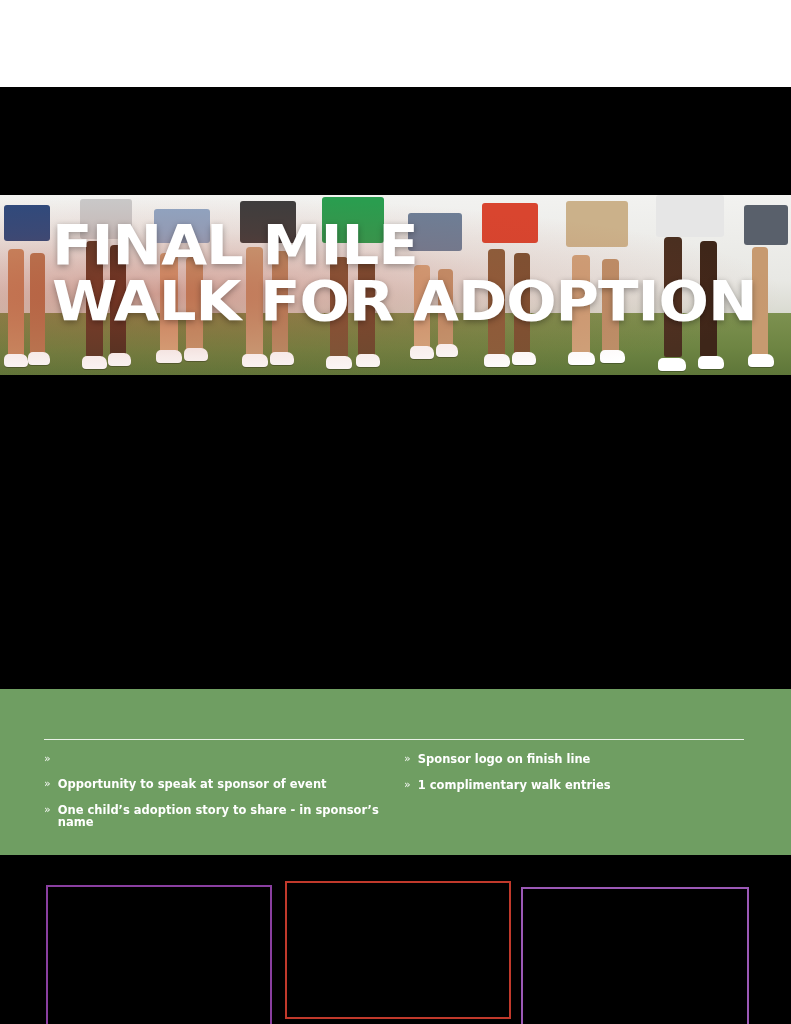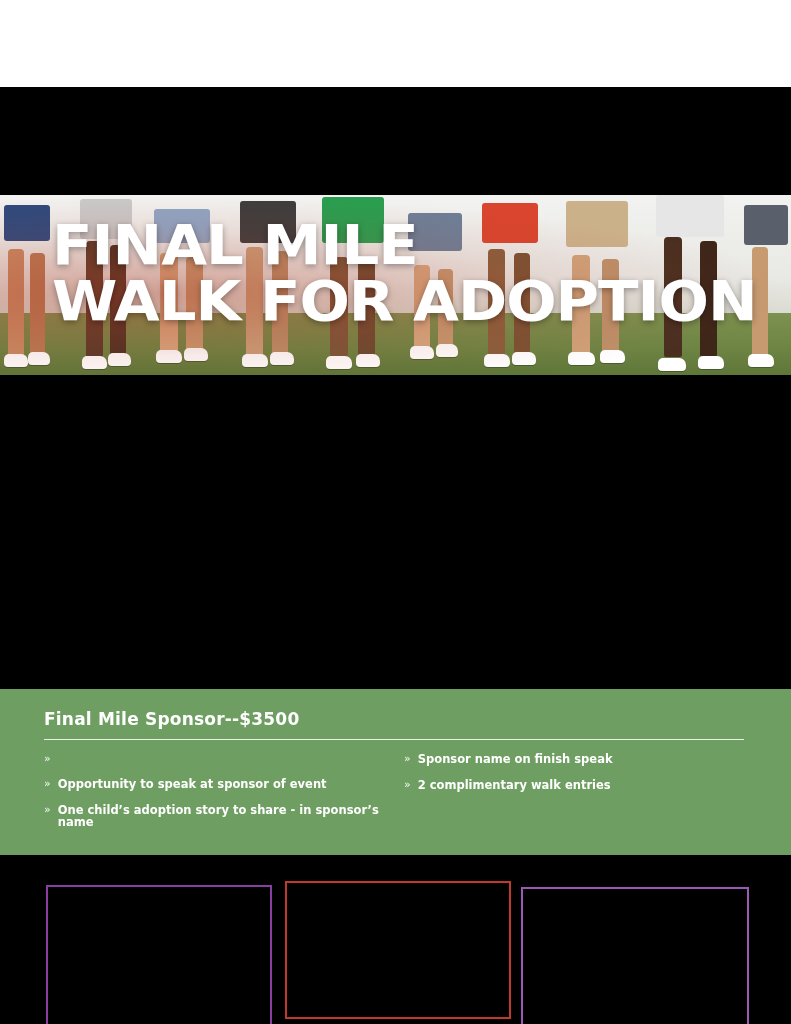--- a/index.html
+++ b/index.html
@@ -276,45 +276,44 @@
   </div>
 
   <div class="headline">
     <span class="l1">FINAL MILE</span>
     <span class="l2">WALK FOR ADOPTION</span>
   </div>
 
   <div class="black-body"></div>
 
   <div class="sponsor-panel">
-    <div class="sponsor-title">Final Mile Sponsor--$3500</div>
     <div class="sponsor-rule"></div>
 
     <div class="benefits">
       <div class="benefit-col col-left">
         <div class="benefit">
           <span class="bullet">»</span>
         </div>
         <div class="benefit">
           <span class="bullet">»</span>
           <span>Opportunity to speak at sponsor of event</span>
         </div>
         <div class="benefit">
           <span class="bullet">»</span>
           <span>One child’s adoption story to share - in sponsor’s name</span>
         </div>
       </div>
       <div class="benefit-col col-right">
         <div class="benefit">
           <span class="bullet">»</span>
-          <span>Sponsor name on finish speak</span>
-        </div>
-        <div class="benefit">
-          <span class="bullet">»</span>
-          <span>2 complimentary walk entries</span>
+          <span>Sponsor logo on finish line</span>
+        </div>
+        <div class="benefit">
+          <span class="bullet">»</span>
+          <span>1 complimentary walk entries</span>
         </div>
       </div>
     </div>
   </div>
 
   <div class="black-bottom">
     <div class="frame frame-1"></div>
     <div class="frame frame-2"></div>
     <div class="frame frame-3"></div>
   </div>

